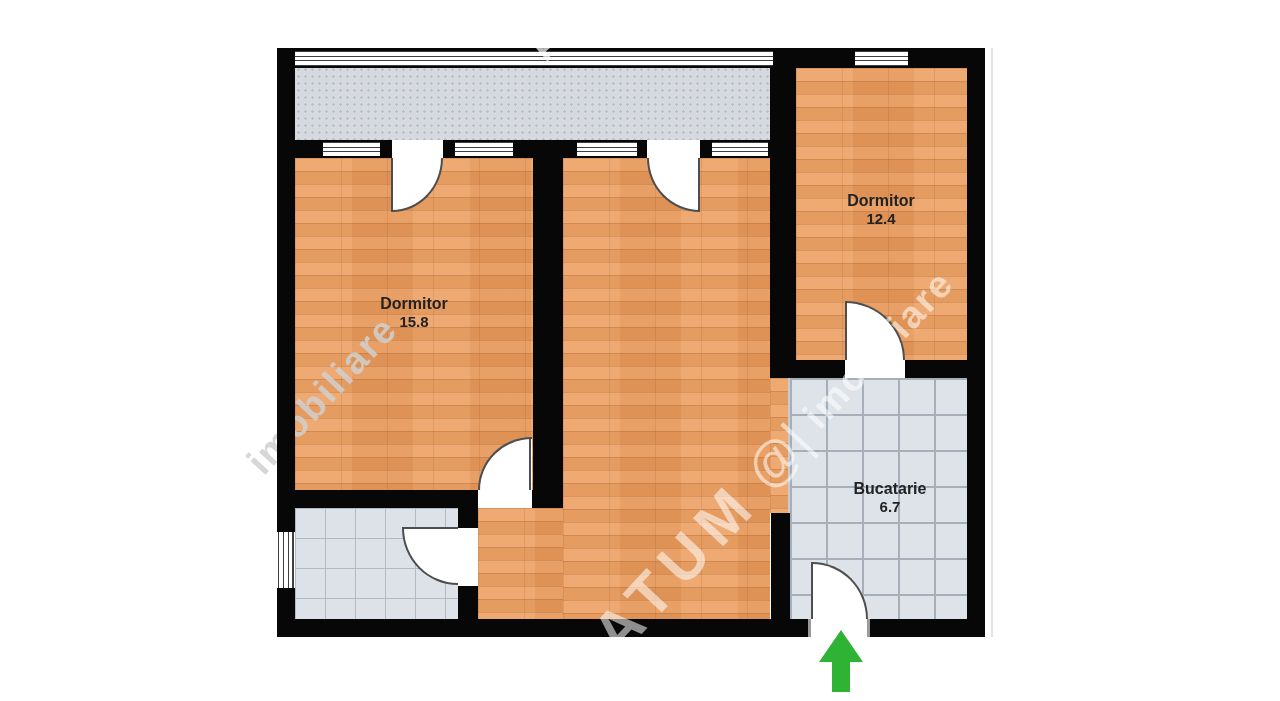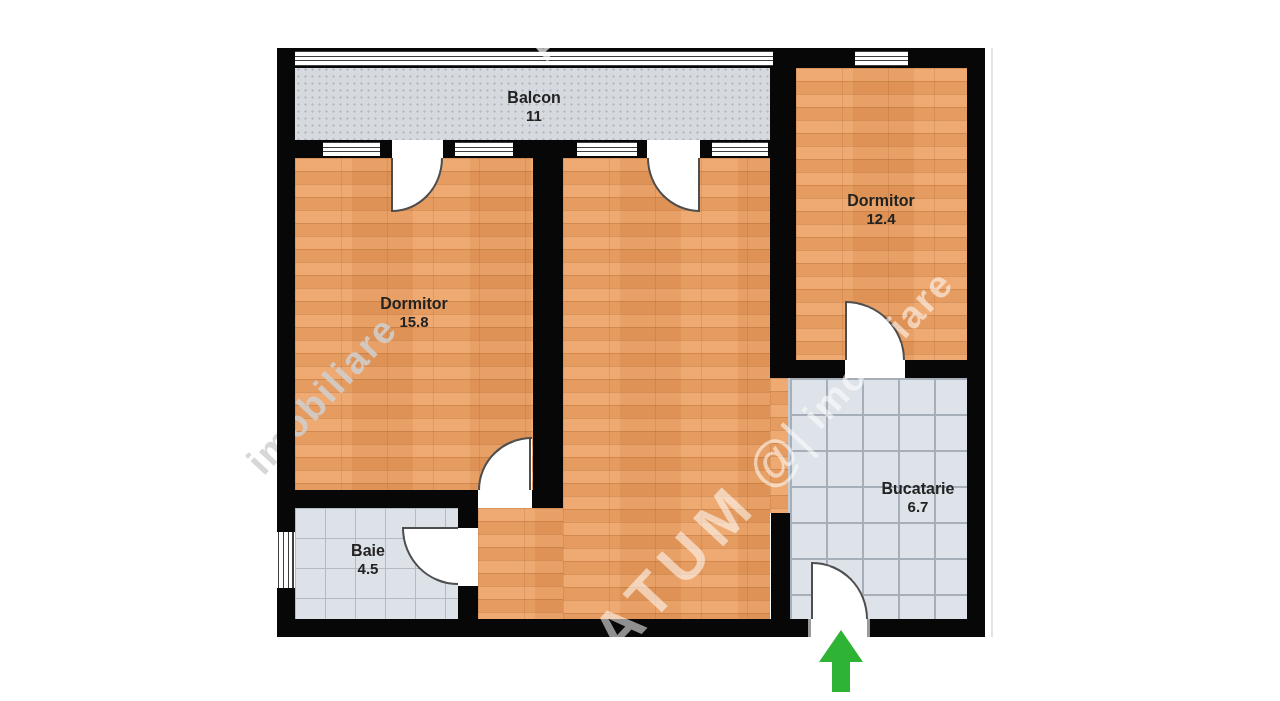--- a/index.html
+++ b/index.html
@@ -115,39 +115,31 @@
   <div class="leaf" style="left:698px;top:158px;width:2px;height:54px"></div>
   <div class="swing sw-tl" style="left:478px;top:437px;width:54px;height:53px"></div>
   <div class="leaf" style="left:529px;top:437px;width:2px;height:53px"></div>
   <div class="swing sw-tr" style="left:845px;top:301px;width:60px;height:59px"></div>
   <div class="leaf" style="left:845px;top:301px;width:2px;height:59px"></div>
   <div class="swing sw-bl" style="left:402px;top:528px;width:56px;height:57px"></div>
   <div class="leaf" style="left:402px;top:527px;width:56px;height:2px"></div>
   <div class="swing sw-tr" style="left:812px;top:562px;width:56px;height:57px"></div>
   <div class="leaf" style="left:811px;top:562px;width:2px;height:57px"></div>
 
-  <div class="room-label" style="left:454px;top:89px">
-    <div class="rn">Balcon</div>
-    <div class="ra">11</div>
-  </div>
   <div class="room-label" style="left:334px;top:295px">
     <div class="rn">Dormitor</div>
     <div class="ra">15.8</div>
   </div>
   <div class="room-label" style="left:801px;top:192px">
     <div class="rn">Dormitor</div>
     <div class="ra">12.4</div>
   </div>
-  <div class="room-label" style="left:838px;top:480px">
+  <div class="room-label" style="left:810px;top:480px">
     <div class="rn">Bucatarie</div>
     <div class="ra">6.7</div>
-  </div>
-  <div class="room-label" style="left:288px;top:542px">
-    <div class="rn">Baie</div>
-    <div class="ra">4.5</div>
   </div>
 
   <div class="wm" id="wm-center">
     <span class="brand">ATUM</span>
     <span class="logo">@|</span>
     <span class="site">imobiliare</span>
   </div>
   <div class="wm" id="wm-top">
     <span>P</span>
   </div>

